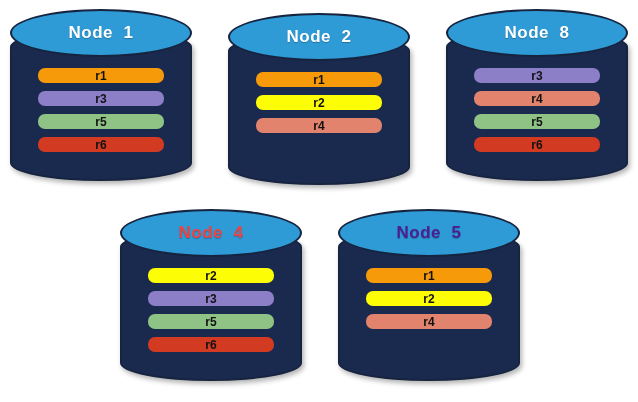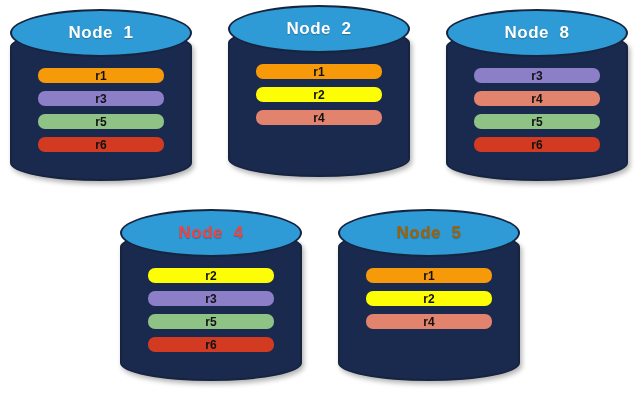--- a/index.html
+++ b/index.html
@@ -104,21 +104,21 @@
       <div class="cyl-body" style="background: rgb(26, 42, 79); border-color: rgb(22, 36, 63);"></div>
       <div class="cyl-top" style="background: rgb(46, 155, 214); border-color: rgb(22, 36, 63);"></div>
       <div class="node-title" style="color: rgb(255, 255, 255);">Node  1</div>
       <div class="bars">
         <div class="bar" style="background: rgb(247, 154, 10); color: rgb(17, 17, 17);">r1</div>
         <div class="bar" style="background: rgb(141, 126, 200); color: rgb(17, 17, 17);">r3</div>
         <div class="bar" style="background: rgb(143, 194, 133); color: rgb(17, 17, 17);">r5</div>
         <div class="bar" style="background: rgb(210, 59, 34); color: rgb(17, 17, 17);">r6</div>
       </div>
     </div>
-    <div class="node" style="left: 228px; top: 2px;">
+    <div class="node" style="left: 228px; top: 10px;">
       <div class="cyl-body" style="background: rgb(26, 42, 79); border-color: rgb(22, 36, 63);"></div>
       <div class="cyl-top" style="background: rgb(46, 155, 214); border-color: rgb(22, 36, 63);"></div>
       <div class="node-title" style="color: rgb(255, 255, 255);">Node  2</div>
       <div class="bars">
         <div class="bar" style="background: rgb(247, 154, 10); color: rgb(17, 17, 17);">r1</div>
         <div class="bar" style="background: rgb(253, 253, 6); color: rgb(17, 17, 17);">r2</div>
         <div class="bar" style="background: rgb(226, 131, 110); color: rgb(17, 17, 17);">r4</div>
       </div>
     </div>
     <div class="node" style="left: 446px; top: 6px;">
@@ -139,20 +139,20 @@
       <div class="bars">
         <div class="bar" style="background: rgb(253, 253, 6); color: rgb(17, 17, 17);">r2</div>
         <div class="bar" style="background: rgb(141, 126, 200); color: rgb(17, 17, 17);">r3</div>
         <div class="bar" style="background: rgb(143, 194, 133); color: rgb(17, 17, 17);">r5</div>
         <div class="bar" style="background: rgb(210, 59, 34); color: rgb(17, 17, 17);">r6</div>
       </div>
     </div>
     <div class="node" style="left: 338px; top: 206px;">
       <div class="cyl-body" style="background: rgb(26, 42, 79); border-color: rgb(22, 36, 63);"></div>
       <div class="cyl-top" style="background: rgb(46, 155, 214); border-color: rgb(22, 36, 63);"></div>
-      <div class="node-title" style="color: #a16207;">Node  5</div>
+      <div class="node-title" style="color: #4c1d95;">Node  5</div>
       <div class="bars">
         <div class="bar" style="background: rgb(247, 154, 10); color: rgb(17, 17, 17);">r1</div>
         <div class="bar" style="background: rgb(253, 253, 6); color: rgb(17, 17, 17);">r2</div>
         <div class="bar" style="background: rgb(226, 131, 110); color: rgb(17, 17, 17);">r4</div>
       </div>
     </div>
   </div>
 
 </body></html>

